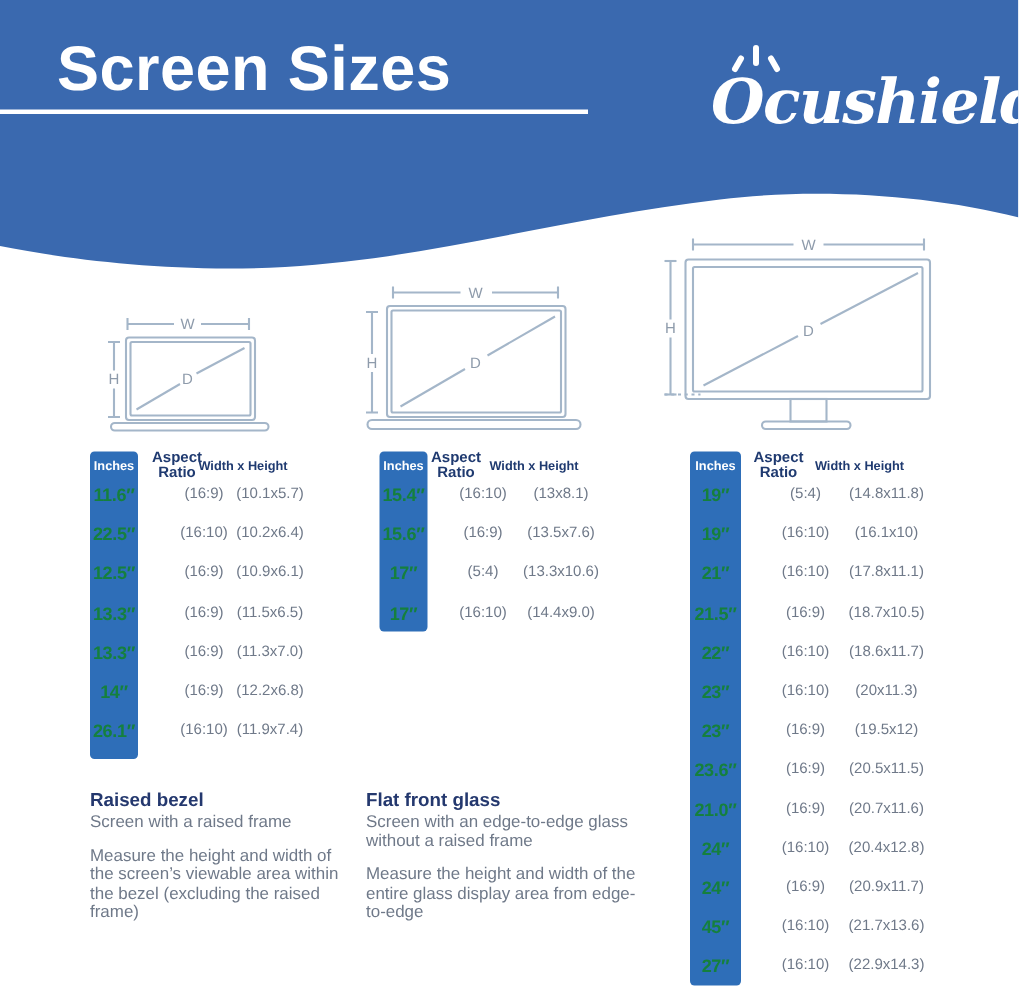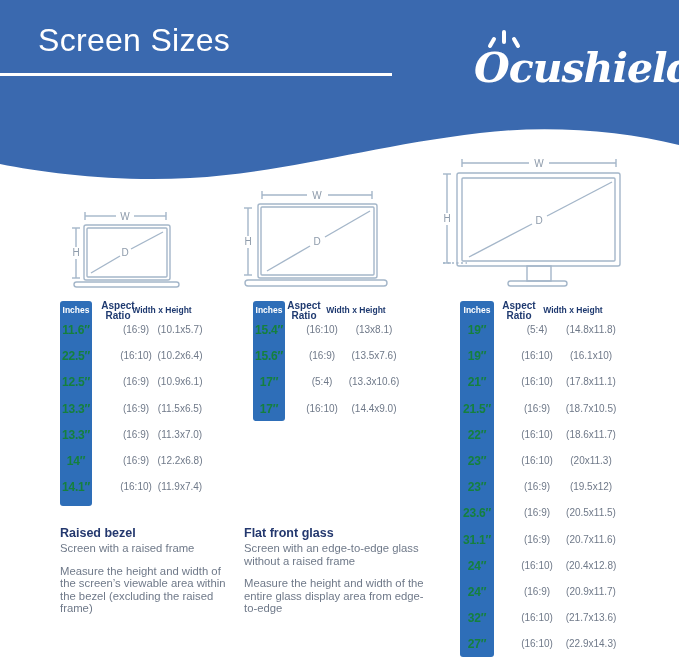--- a/index.html
+++ b/index.html
@@ -1,21 +1,21 @@
 <!DOCTYPE html>
 <html><head>
 <meta charset="utf-8">
 <style>
   html,body{margin:0;padding:0;background:#fff;}
   .canvas{position:relative;width:679px;height:662px;background:#fff;overflow:hidden;
           font-family:"Liberation Sans",sans-serif;}
 
   
   .hero-svg{position:absolute;top:0;left:0;display:block;}
-  .title{position:absolute;left:38px;top:22px;font-size:32px;font-weight:normal;color:#fff;letter-spacing:.3px;}
+  .title{position:absolute;left:38px;top:22px;font-size:42px;font-weight:bold;color:#fff;letter-spacing:.3px;}
   .rule{position:absolute;left:0;top:73px;width:392px;height:3px;background:#fff;}
   .subtitle{position:absolute;left:38px;top:83px;font-size:15.5px;line-height:18px;color:#fff;}
   .logo{position:absolute;left:472px;top:26px;width:200px;height:84px;}
   .logo-text{position:absolute;left:2px;top:18px;font-family:"DejaVu Serif",serif;font-style:italic;
              font-weight:bold;font-size:41px;color:#fff;letter-spacing:-1px;white-space:nowrap;}
   .logo-rays{position:absolute;left:12px;top:0;}
 
   
   .diag{position:absolute;}
   .diag line,.diag rect{stroke:#A4B6C9;stroke-width:1.4;fill:none;}
@@ -180,21 +180,21 @@
           <div class="cell c-wh">(11.3x7.0)</div>
         </div>
 
         <div class="trow">
           <div class="cell c-in">14″</div>
           <div class="cell c-ar">(16:9)</div>
           <div class="cell c-wh">(12.2x6.8)</div>
         </div>
 
         <div class="trow">
-          <div class="cell c-in">14.1″</div>
+          <div class="cell c-in">26.1″</div>
           <div class="cell c-ar">(16:10)</div>
           <div class="cell c-wh">(11.9x7.4)</div>
         </div>
       </div>
   </div>
 
   <div class="tbl t2">
     <div class="strip"></div>
     <div class="hcell h-in">Inches</div>
     <div class="hcell h-ar">Aspect Ratio</div>
@@ -276,39 +276,39 @@
           <div class="cell c-wh">(19.5x12)</div>
         </div>
 
         <div class="trow">
           <div class="cell c-in">23.6″</div>
           <div class="cell c-ar">(16:9)</div>
           <div class="cell c-wh">(20.5x11.5)</div>
         </div>
 
         <div class="trow">
-          <div class="cell c-in">31.1″</div>
+          <div class="cell c-in">21.0″</div>
           <div class="cell c-ar">(16:9)</div>
           <div class="cell c-wh">(20.7x11.6)</div>
         </div>
 
         <div class="trow">
           <div class="cell c-in">24″</div>
           <div class="cell c-ar">(16:10)</div>
           <div class="cell c-wh">(20.4x12.8)</div>
         </div>
 
         <div class="trow">
           <div class="cell c-in">24″</div>
           <div class="cell c-ar">(16:9)</div>
           <div class="cell c-wh">(20.9x11.7)</div>
         </div>
 
         <div class="trow">
-          <div class="cell c-in">32″</div>
+          <div class="cell c-in">45″</div>
           <div class="cell c-ar">(16:10)</div>
           <div class="cell c-wh">(21.7x13.6)</div>
         </div>
 
         <div class="trow">
           <div class="cell c-in">27″</div>
           <div class="cell c-ar">(16:10)</div>
           <div class="cell c-wh">(22.9x14.3)</div>
         </div>
       </div>

